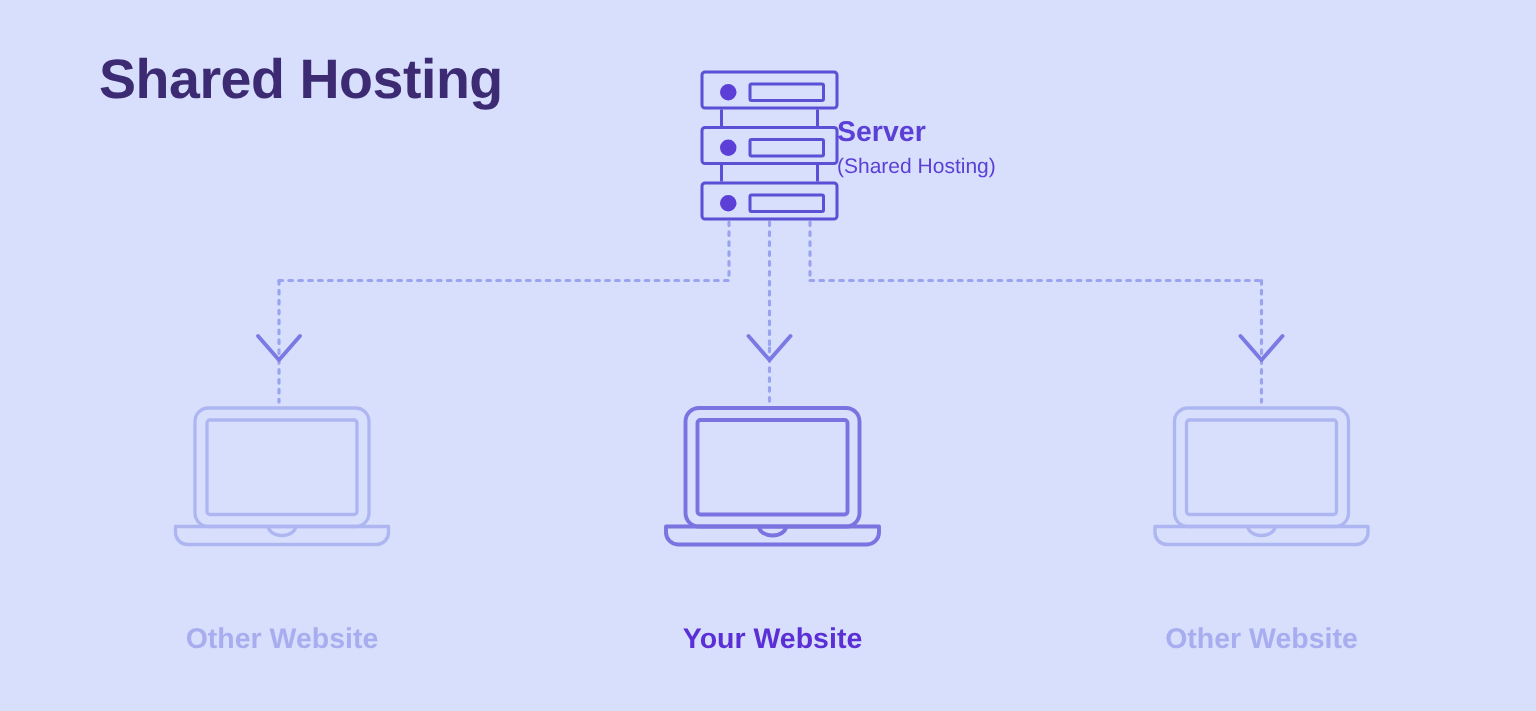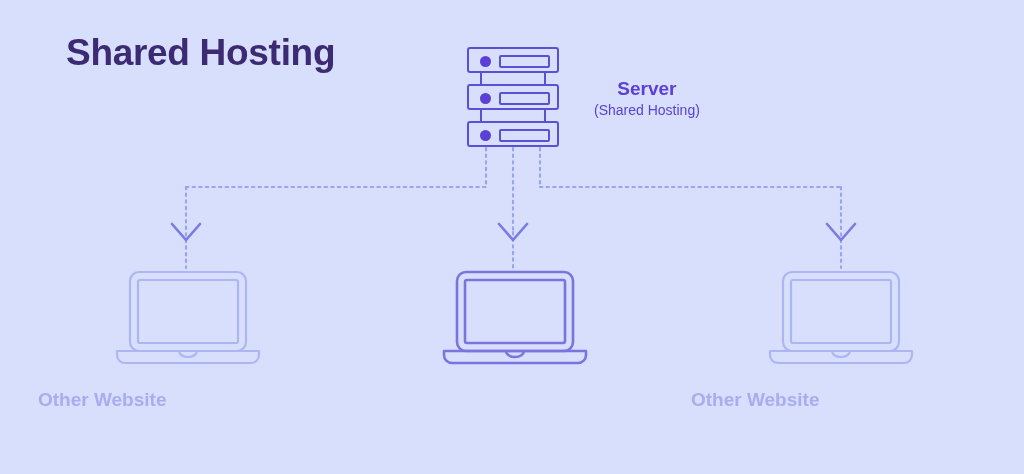--- a/index.html
+++ b/index.html
@@ -84,25 +84,24 @@
     background: #5b4fd6;
   }
   .rack-connector.left  { left: 13px; }
   .rack-connector.right { left: 77px; }
   #rack-conn-a { top: 26px; }
   #rack-conn-b { top: 63px; }
 
   
   #server-caption {
     position: absolute;
-    left: 594px;
+    left: 558px;
     top: 76px;
     line-height: 1.32;
     white-space: nowrap;
-    text-align: center;
   }
   #server-caption-title {
     font-size: 19px;
     font-weight: bold;
     color: #5b3fd6;
   }
   #server-caption-sub {
     font-size: 14px;
     font-weight: normal;
     color: #5b3fd6;
@@ -124,23 +123,23 @@
     width: 150px;
     height: 100px;
   }
   #laptop-left   { left: 113px; top: 268px; }
   #laptop-center { left: 440px; top: 268px; }
   #laptop-right  { left: 766px; top: 268px; }
 
   
   .site-label {
     position: absolute;
-    top: 389px;
+    top: 416px;
     width: 300px;
-    text-align: left;
+    text-align: center;
     font-size: 19px;
     font-weight: bold;
     white-space: nowrap;
   }
   #label-left   { left: 38px;  color: #a8adf0; }
   #label-center { left: 365px; color: #5b2fd6; }
   #label-right  { left: 691px; color: #a8adf0; }
 </style>
 </head>
 <body>
@@ -215,15 +214,16 @@
   <svg class="laptop" id="laptop-right" viewBox="0 0 150 100" xmlns="http://www.w3.org/2000/svg">
     <g fill="none" stroke="#aeb6f2" stroke-width="2.2" stroke-linejoin="round">
       <rect x="17" y="4" width="116" height="79" rx="9" ry="9"></rect>
       <rect x="25" y="12" width="100" height="63" rx="2" ry="2"></rect>
       <path d="M 4 83 h 142 a 0 0 0 0 1 0 0 v 4 a 8 8 0 0 1 -8 8 h -126 a 8 8 0 0 1 -8 -8 v -4 z"></path>
       <path d="M 66 83 a 9 6 0 0 0 18 0"></path>
     </g>
   </svg>
 
   <div class="site-label" id="label-left">Other Website</div>
+  <div class="site-label" id="label-center">Your Website</div>
   <div class="site-label" id="label-right">Other Website</div>
 
 </div>
 
 </body></html>

